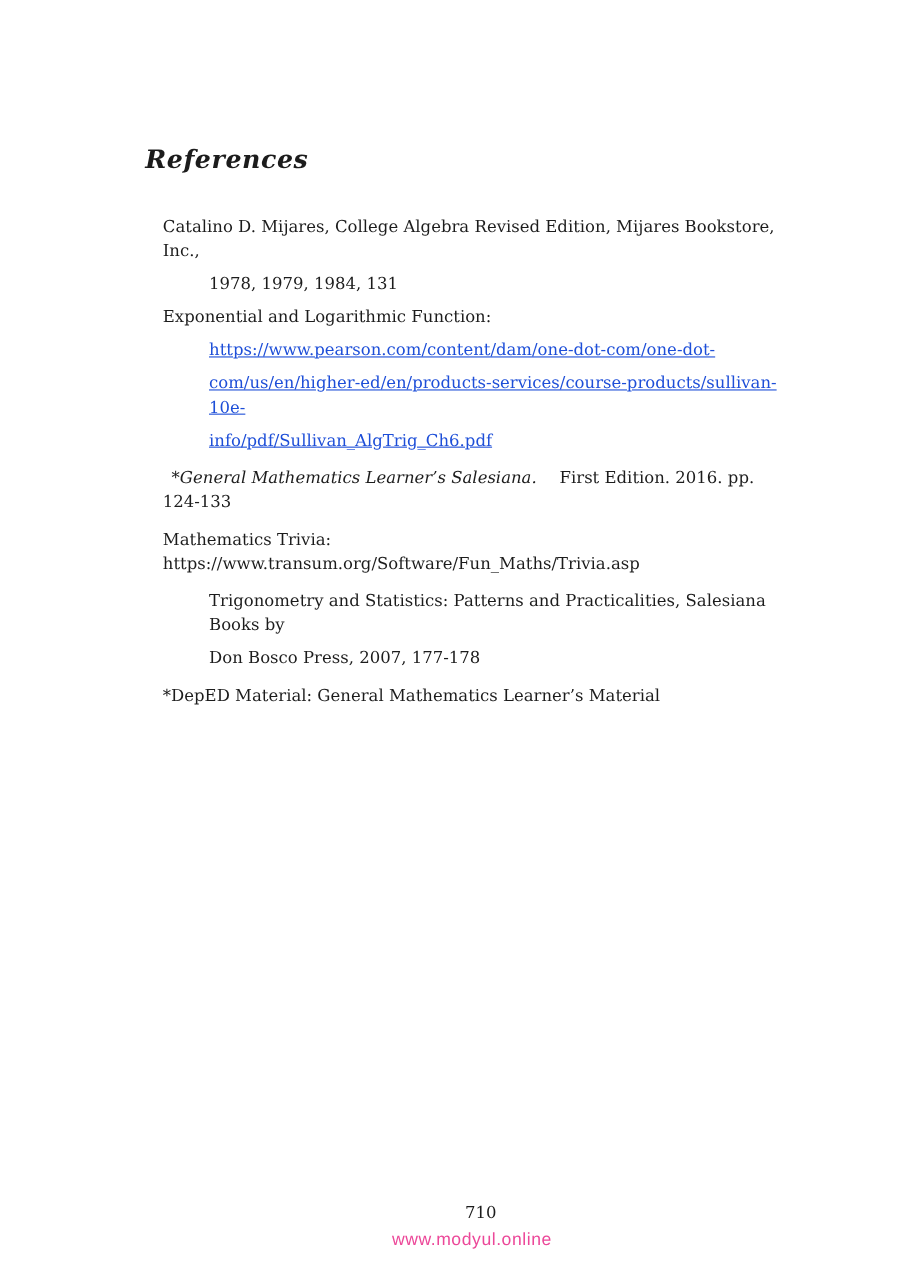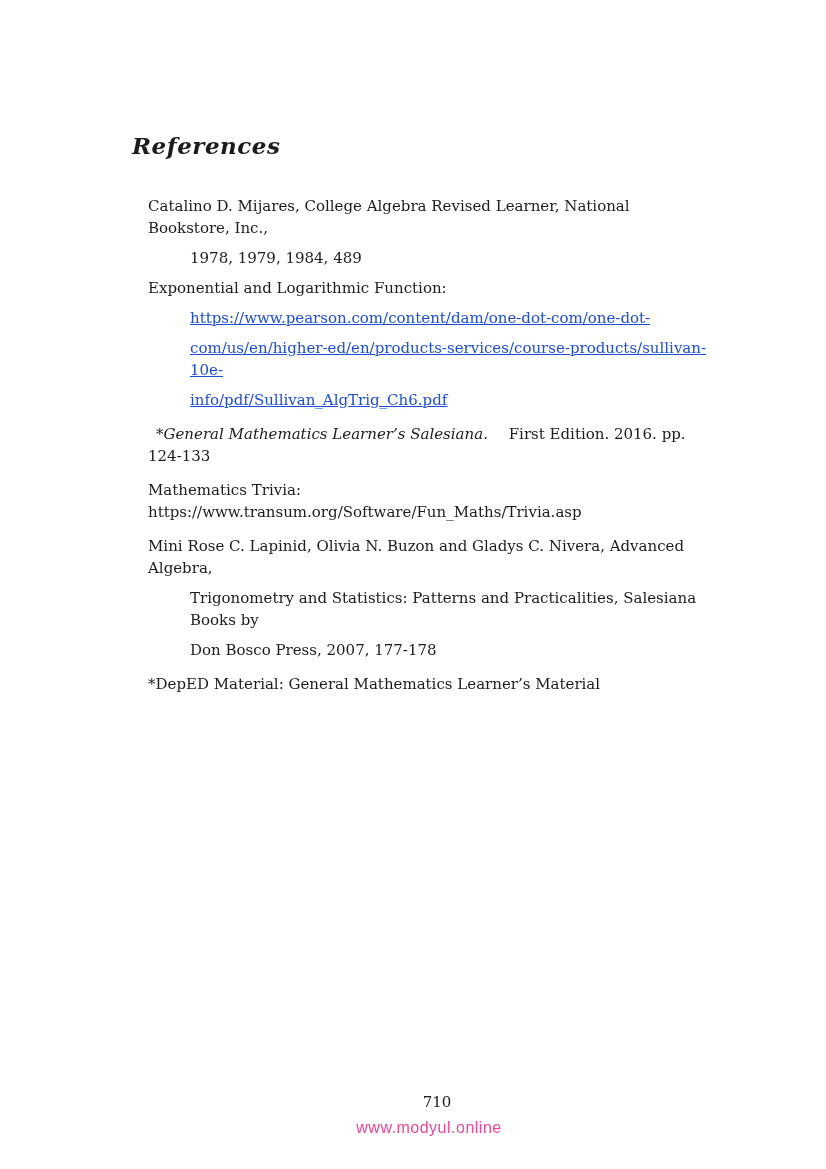--- a/index.html
+++ b/index.html
@@ -63,41 +63,40 @@
 
 <div class="page">
   <div class="content">
 
     <h1 class="title">References</h1>
 
     <div>
 
 
       <div class="entry">
-        <div>Catalino D. Mijares, College Algebra Revised Learner, National Bookstore, Inc.,</div>
-        <div class="cont">1978, 1979, 1984, 489</div>
+        <div>Catalino D. Mijares, College Algebra Revised Edition, Mijares Bookstore, Inc.,</div>
+        <div class="cont">1978, 1979, 1984, 131</div>
       </div>
 
       <div class="entry">
         <div>Exponential and Logarithmic Function:</div>
         <div class="cont link-line">https://www.pearson.com/content/dam/one-dot-com/one-dot-</div>
         <div class="cont link-line">com/us/en/higher-ed/en/products-services/course-products/sullivan-10e-</div>
         <div class="cont link-line">info/pdf/Sullivan_AlgTrig_Ch6.pdf</div>
       </div>
 
       <div class="entry gap">
         <div><span class="italic">*General Mathematics Learner’s Salesiana.</span><span> First Edition. 2016. pp. 124-133</span></div>
       </div>
 
       <div class="entry gap">
         <div>Mathematics Trivia: https://www.transum.org/Software/Fun_Maths/Trivia.asp</div>
       </div>
 
       <div class="entry gap">
-        <div>Mini Rose C. Lapinid, Olivia N. Buzon and Gladys C. Nivera, Advanced Algebra,</div>
         <div class="cont">Trigonometry and Statistics: Patterns and Practicalities, Salesiana Books by</div>
         <div class="cont">Don Bosco Press, 2007, 177-178</div>
       </div>
 
       <div class="entry gap">
         <div>*DepED Material: General Mathematics Learner’s Material</div>
       </div>
 
     </div>
   </div>

